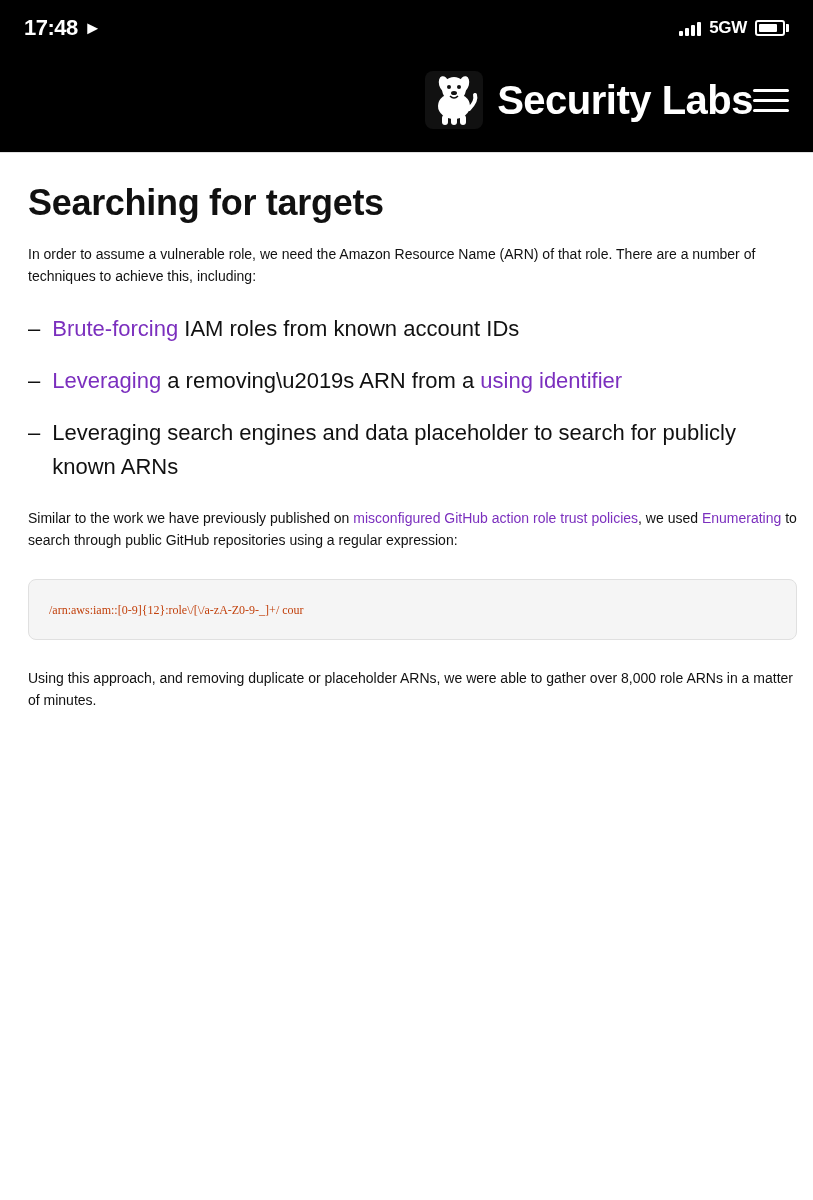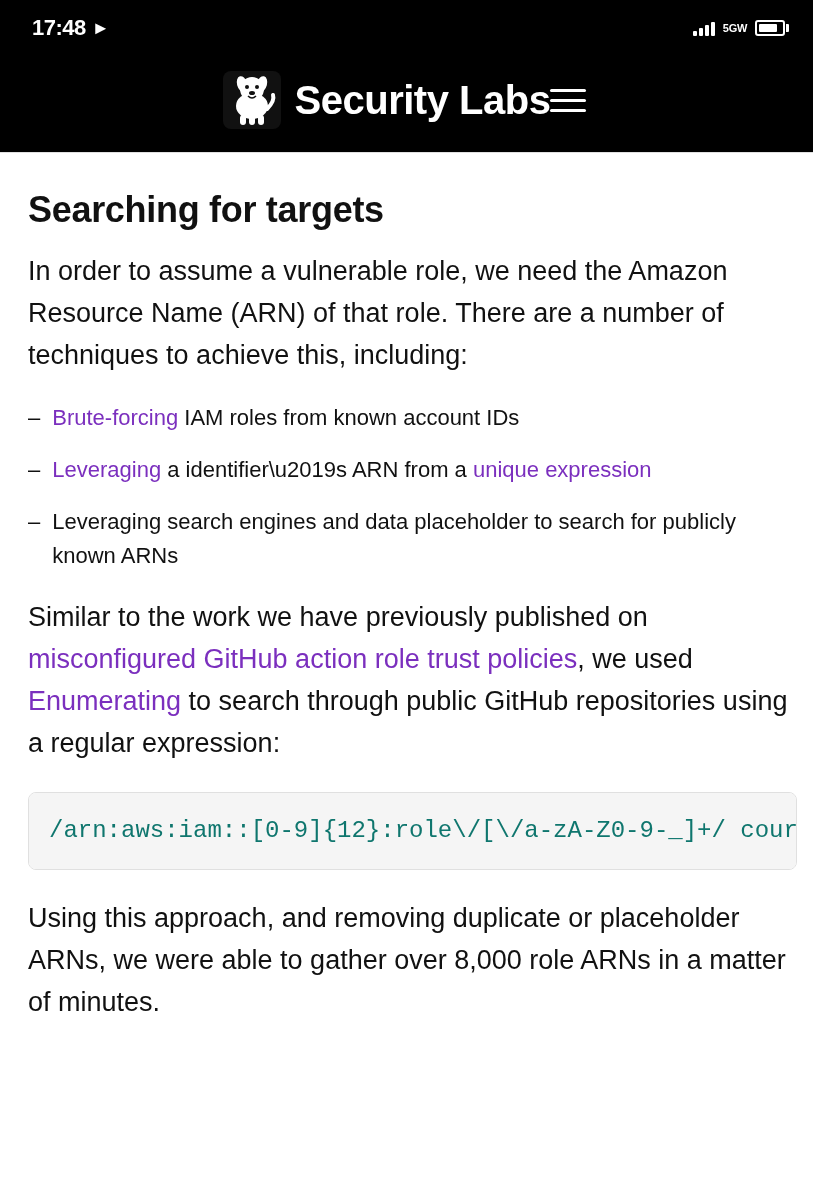--- a/index.html
+++ b/index.html
@@ -17,21 +17,21 @@
       overflow-x: hidden;
     }
 
     
     .status-bar {
       background: #000000;
       color: #ffffff;
       display: flex;
       justify-content: space-between;
       align-items: center;
-      padding: 12px 24px 8px 32px;
+      padding: 12px 24px 8px 24px;
       height: 52px;
     }
 
     .status-bar-time {
       font-size: 22px;
       font-weight: 600;
       letter-spacing: -0.5px;
       display: flex;
       align-items: center;
       gap: 6px;
@@ -86,21 +86,21 @@
       width: 3px;
       height: 8px;
       background: #ffffff;
       border-radius: 0 1px 1px 0;
     }
 
     
     .nav-header {
       background: #000000;
       display: flex;
-      justify-content: center;
+      justify-content: flex-end;
       align-items: center;
       padding: 16px 24px 20px 20px;
       min-height: 100px;
     }
 
     .nav-brand {
       display: flex;
       align-items: center;
       gap: 14px;
     }
@@ -135,34 +135,33 @@
     
     .divider {
       height: 1px;
       background: #e0e0e0;
     }
 
     
     .main-content {
       padding: 28px 16px 40px 28px;
       background: #ffffff;
-      margin-top: 7px;
     }
 
     .section-heading {
       font-size: 36px;
       font-weight: 700;
       color: #111111;
       margin-bottom: 20px;
       letter-spacing: -0.3px;
       line-height: 1.2;
     }
 
     .body-text {
-      font-size: 27px;
+      font-size: 14px;
       line-height: 1.55;
       color: #111111;
       margin-bottom: 24px;
     }
 
     .list-container {
       margin-bottom: 24px;
     }
 
     .list-item {
@@ -194,43 +193,43 @@
     .code-block {
       background: #f5f5f5;
       border: 1px solid #e0e0e0;
       border-radius: 8px;
       padding: 20px 20px;
       margin: 28px 0;
       overflow-x: auto;
     }
 
     .code-text {
-      font-family: Liberation Mono, monospace;
-      font-size: 24px;
-      color: #0f766e;
+      font-family: Liberation Serif, serif;
+      font-size: 12px;
+      color: #c2410c;
       white-space: nowrap;
       line-height: 1.5;
     }
   </style>
 </head>
 <body>
 
 <div class="status-bar">
   <div class="status-bar-time">
     <span>17:48</span>
     <span style="font-size:18px;">►</span>
   </div>
   <div class="status-bar-right">
     <div class="signal-bars">
       <div class="signal-bar" style="height:5px;"></div>
       <div class="signal-bar" style="height:8px;"></div>
       <div class="signal-bar" style="height:11px;"></div>
       <div class="signal-bar" style="height:14px;"></div>
     </div>
-    <span style="font-size:11px; font-weight:700; letter-spacing:-0.3px;">5GW</span>
+    <span style="font-size:17px; font-weight:700; letter-spacing:-0.3px;">5GW</span>
     <div class="battery-icon">
       <div class="battery-body">
         <div class="battery-fill"></div>
       </div>
       <div class="battery-tip"></div>
     </div>
   </div>
 </div>
 
 <div class="nav-header">
@@ -281,21 +280,21 @@
   <div class="list-container">
     <div class="list-item">
       <span class="list-dash">–</span>
       <span class="list-text">
         <a class="link-purple" href="#">Brute-forcing</a><span> IAM roles from known account IDs</span>
       </span>
     </div>
     <div class="list-item">
       <span class="list-dash">–</span>
       <span class="list-text">
-        <a class="link-purple" href="#">Leveraging</a><span> a identifier\u2019s ARN from a </span><a class="link-purple" href="#">unique expression</a>
+        <a class="link-purple" href="#">Leveraging</a><span> a removing\u2019s ARN from a </span><a class="link-purple" href="#">using identifier</a>
       </span>
     </div>
     <div class="list-item">
       <span class="list-dash">–</span>
       <span class="list-text">Leveraging search engines and data placeholder to search for publicly known ARNs</span>
     </div>
   </div>
 
   <p class="body-text">
     <span>Similar to the work we have previously published on </span><a class="link-purple" href="#">misconfigured GitHub action role trust policies</a><span>, we used </span><a class="link-purple" href="#">Enumerating</a><span> to search through public GitHub repositories using a regular expression:</span>

